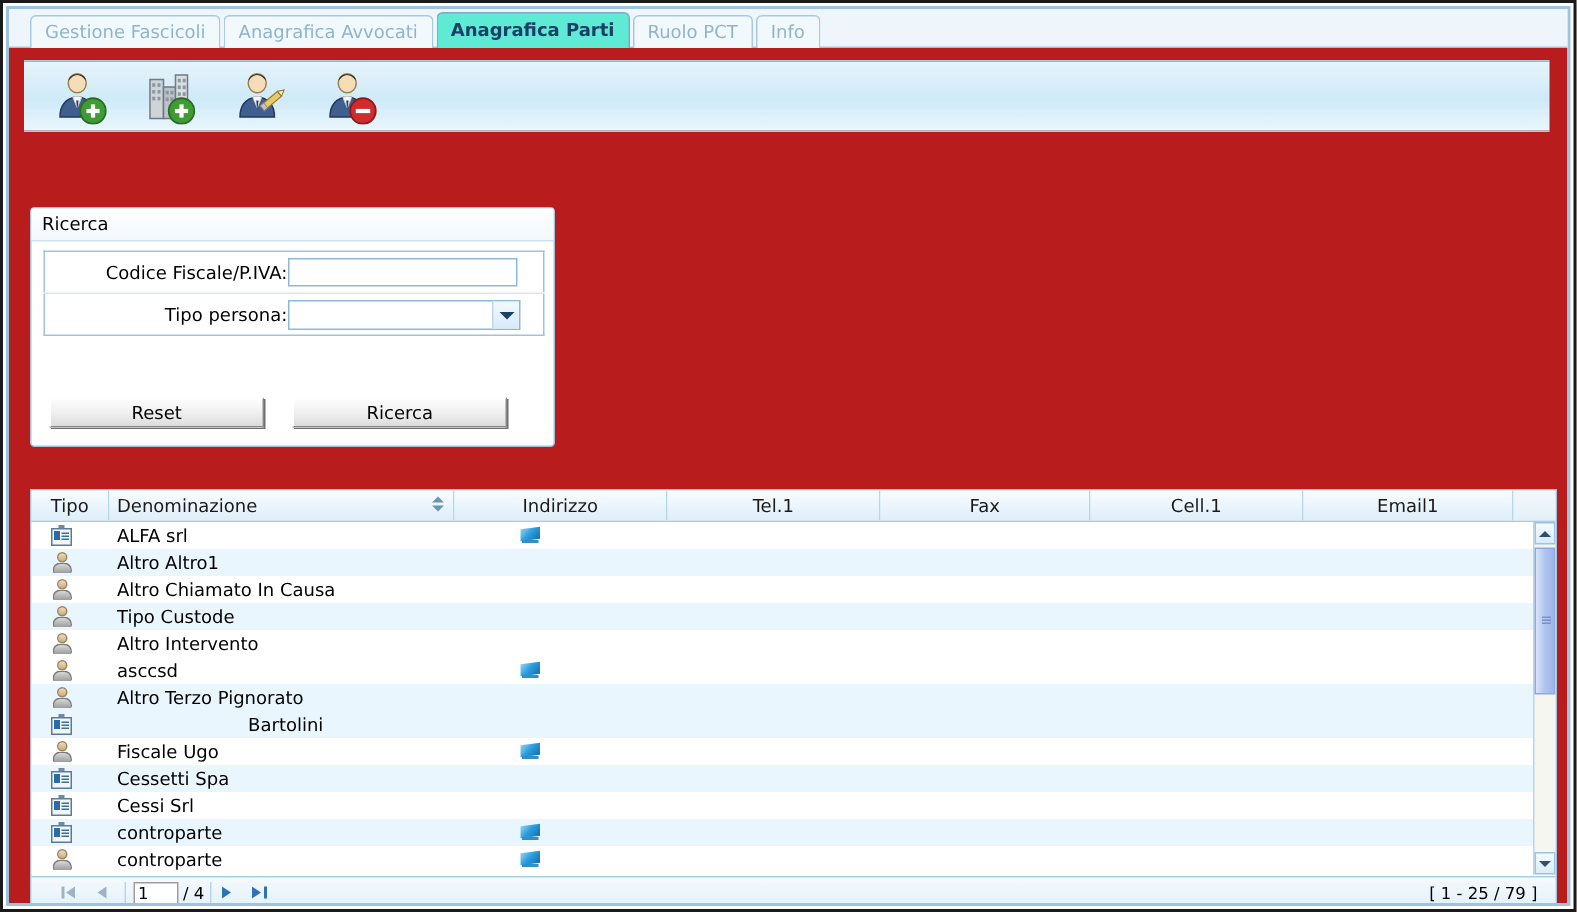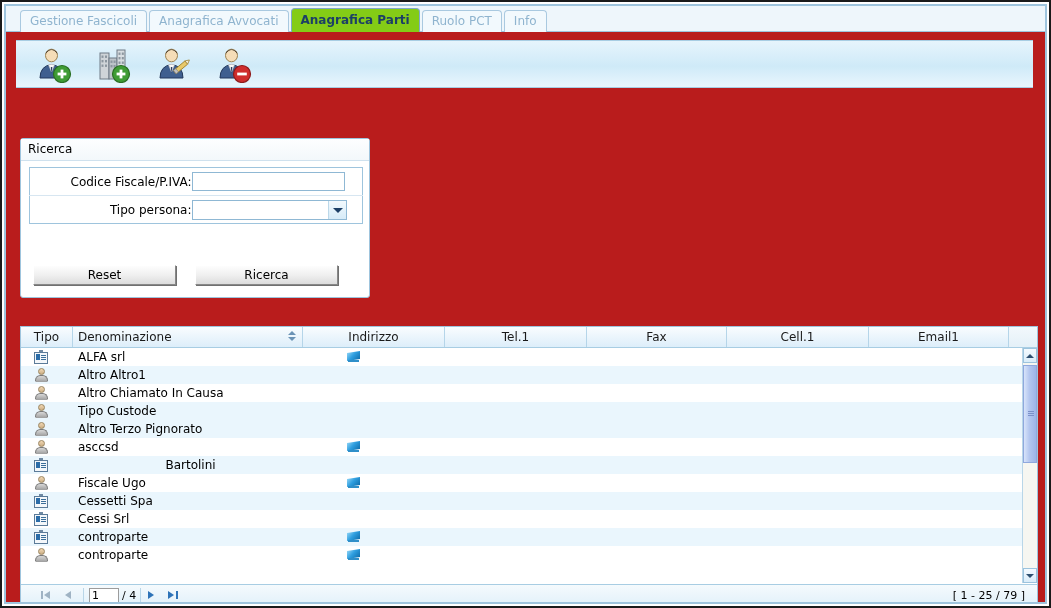--- a/index.html
+++ b/index.html
@@ -53,21 +53,21 @@
     border: 1px solid #a9c9e0;
     border-bottom: none;
     border-radius: 4px 4px 0 0;
     margin-right: 2px;
     white-space: nowrap;
     cursor: pointer;
   }
   .tab.active {
     color: #1c3f66;
     font-weight: bold;
-    background: #84cc16;
+    background: #5eead4;
     height: 24px;
     margin-top: 2px;
     line-height: 23px;
     z-index: 5;
     border-color: #7fa9c9;
   }
 
   
   #content {
     position: absolute;
@@ -615,48 +615,62 @@
                   <span class="body"></span>
                 </span>
               </div>
               <div class="cell name" style="left: 52px; width: 230px;">Tipo Custode</div>
               <div class="cell" style="left: 282px; width: 142px;"></div>
               <div class="cell" style="left: 424px; width: 142px;"></div>
               <div class="cell" style="left: 566px; width: 140px;"></div>
               <div class="cell" style="left: 706px; width: 142px;"></div>
               <div class="cell" style="left: 848px; width: 140px;"></div>
             </div>
-            <div class="row alt">
+            <div class="row">
               <div class="cell" style="left: 0px; width: 52px;">
                 <span class="icoPerson">
                   <span class="head"></span>
                   <span class="body"></span>
                 </span>
               </div>
-              <div class="cell name" style="left: 52px; width: 230px;">Altro Terzo Pignorato</div>
+              <div class="cell name" style="left: 52px; width: 230px;">Altro Intervento</div>
               <div class="cell" style="left: 282px; width: 142px;"></div>
               <div class="cell" style="left: 424px; width: 142px;"></div>
               <div class="cell" style="left: 566px; width: 140px;"></div>
               <div class="cell" style="left: 706px; width: 142px;"></div>
               <div class="cell" style="left: 848px; width: 140px;"></div>
             </div>
             <div class="row">
               <div class="cell" style="left: 0px; width: 52px;">
                 <span class="icoPerson">
                   <span class="head"></span>
                   <span class="body"></span>
                 </span>
               </div>
               <div class="cell name" style="left: 52px; width: 230px;">asccsd</div>
               <div class="cell" style="left: 282px; width: 142px;">
                 <span class="icoScreen" style="left: 44px;">
                   <span class="scr"></span>
                   <span class="base"></span>
                 </span>
               </div>
+              <div class="cell" style="left: 424px; width: 142px;"></div>
+              <div class="cell" style="left: 566px; width: 140px;"></div>
+              <div class="cell" style="left: 706px; width: 142px;"></div>
+              <div class="cell" style="left: 848px; width: 140px;"></div>
+            </div>
+            <div class="row alt">
+              <div class="cell" style="left: 0px; width: 52px;">
+                <span class="icoPerson">
+                  <span class="head"></span>
+                  <span class="body"></span>
+                </span>
+              </div>
+              <div class="cell name" style="left: 52px; width: 230px;">Altro Terzo Pignorato</div>
+              <div class="cell" style="left: 282px; width: 142px;"></div>
               <div class="cell" style="left: 424px; width: 142px;"></div>
               <div class="cell" style="left: 566px; width: 140px;"></div>
               <div class="cell" style="left: 706px; width: 142px;"></div>
               <div class="cell" style="left: 848px; width: 140px;"></div>
             </div>
             <div class="row alt">
               <div class="cell" style="left: 0px; width: 52px;">
                 <span class="icoCard">
                   <span class="clip"></span>
                   <span class="body"></span>

